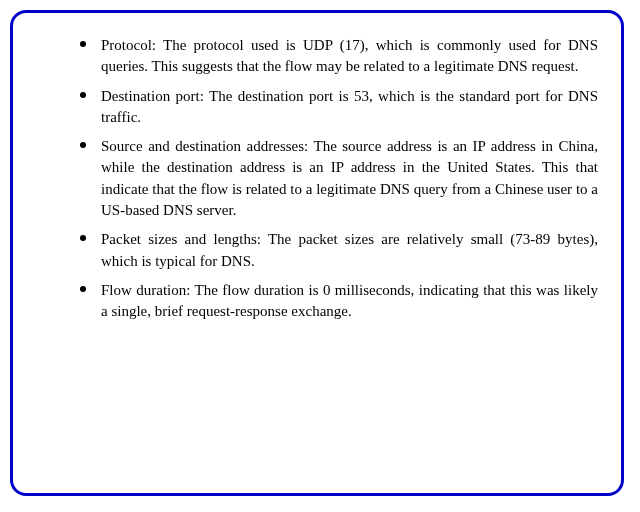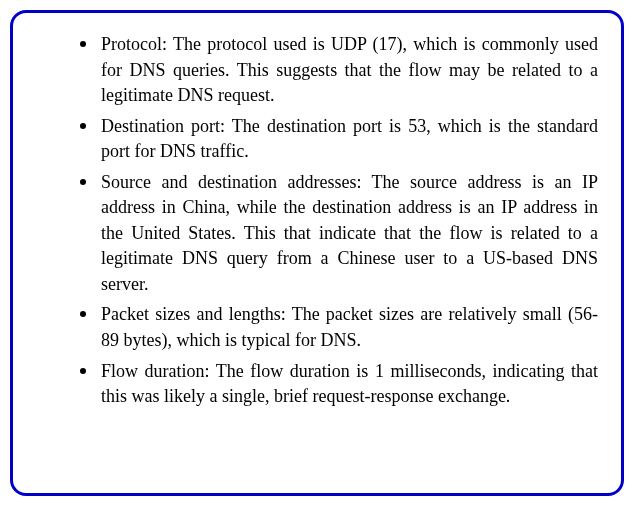--- a/index.html
+++ b/index.html
@@ -20,37 +20,37 @@
     border-radius: 16px;
     box-sizing: border-box;
     padding: 16px 22px 16px 22px;
   }
   ul.bullets {
     margin: 0;
     padding: 0 0 0 64px;
     list-style: disc;
   }
   ul.bullets li {
-    font-size: 18px;
+    font-size: 15px;
     line-height: 1.42;
     color: #000000;
     text-align: justify;
     text-justify: inter-word;
     margin: 0 1px 2px 0;
     padding-left: 2px;
   }
   ul.bullets li::marker {
     font-size: 20px;
     color: #000000;
   }
 </style>
 </head>
 <body>
 
 <div class="frame">
   <ul class="bullets">
     <li>Protocol: The protocol used is UDP (17), which is commonly used for DNS queries. This suggests that the flow may be related to a legitimate DNS request.</li>
     <li>Destination port: The destination port is 53, which is the standard port for DNS traffic.</li>
     <li>Source and destination addresses: The source address is an IP address in China, while the destination address is an IP address in the United States. This that indicate that the flow is related to a legitimate DNS query from a Chinese user to a US-based DNS server.</li>
-    <li>Packet sizes and lengths: The packet sizes are relatively small (56-89 bytes), which is typical for DNS.</li>
-    <li>Flow duration: The flow duration is 1 milliseconds, indicating that this was likely a single, brief request-response exchange.</li>
+    <li>Packet sizes and lengths: The packet sizes are relatively small (73-89 bytes), which is typical for DNS.</li>
+    <li>Flow duration: The flow duration is 0 milliseconds, indicating that this was likely a single, brief request-response exchange.</li>
   </ul>
 </div>
 
 </body></html>

